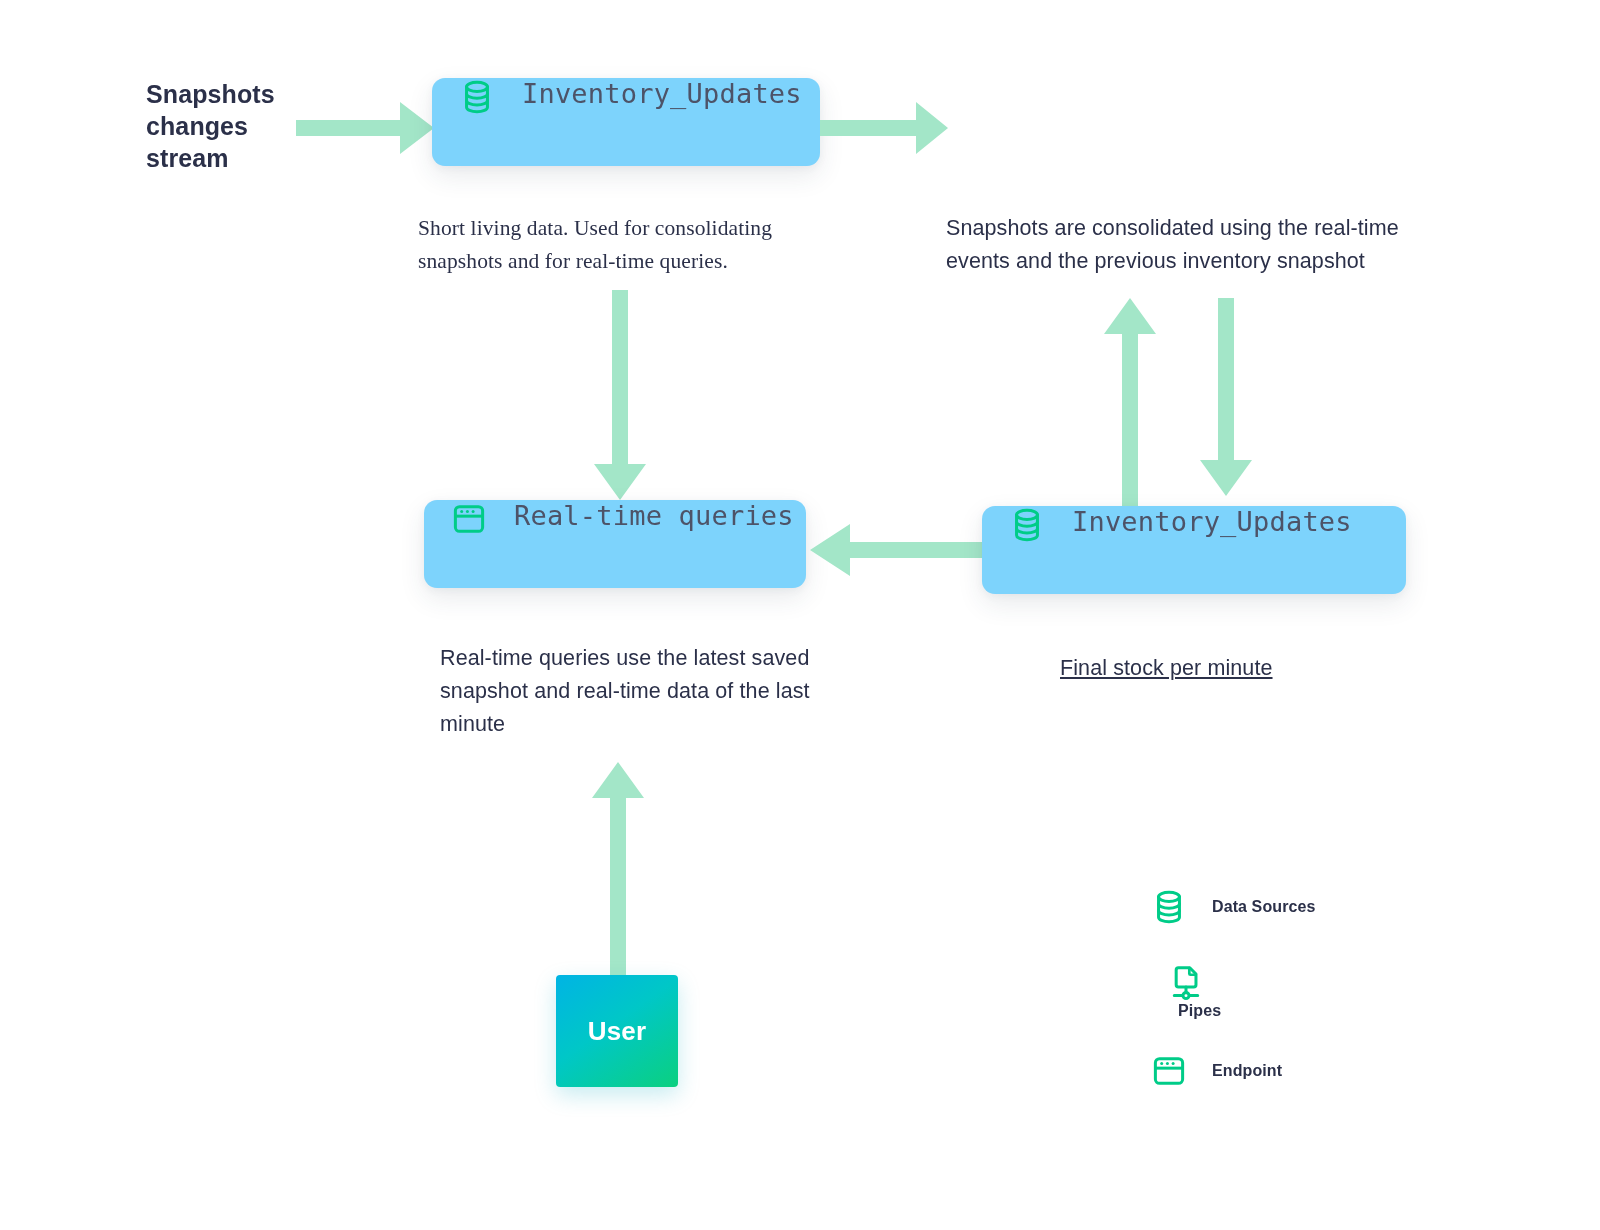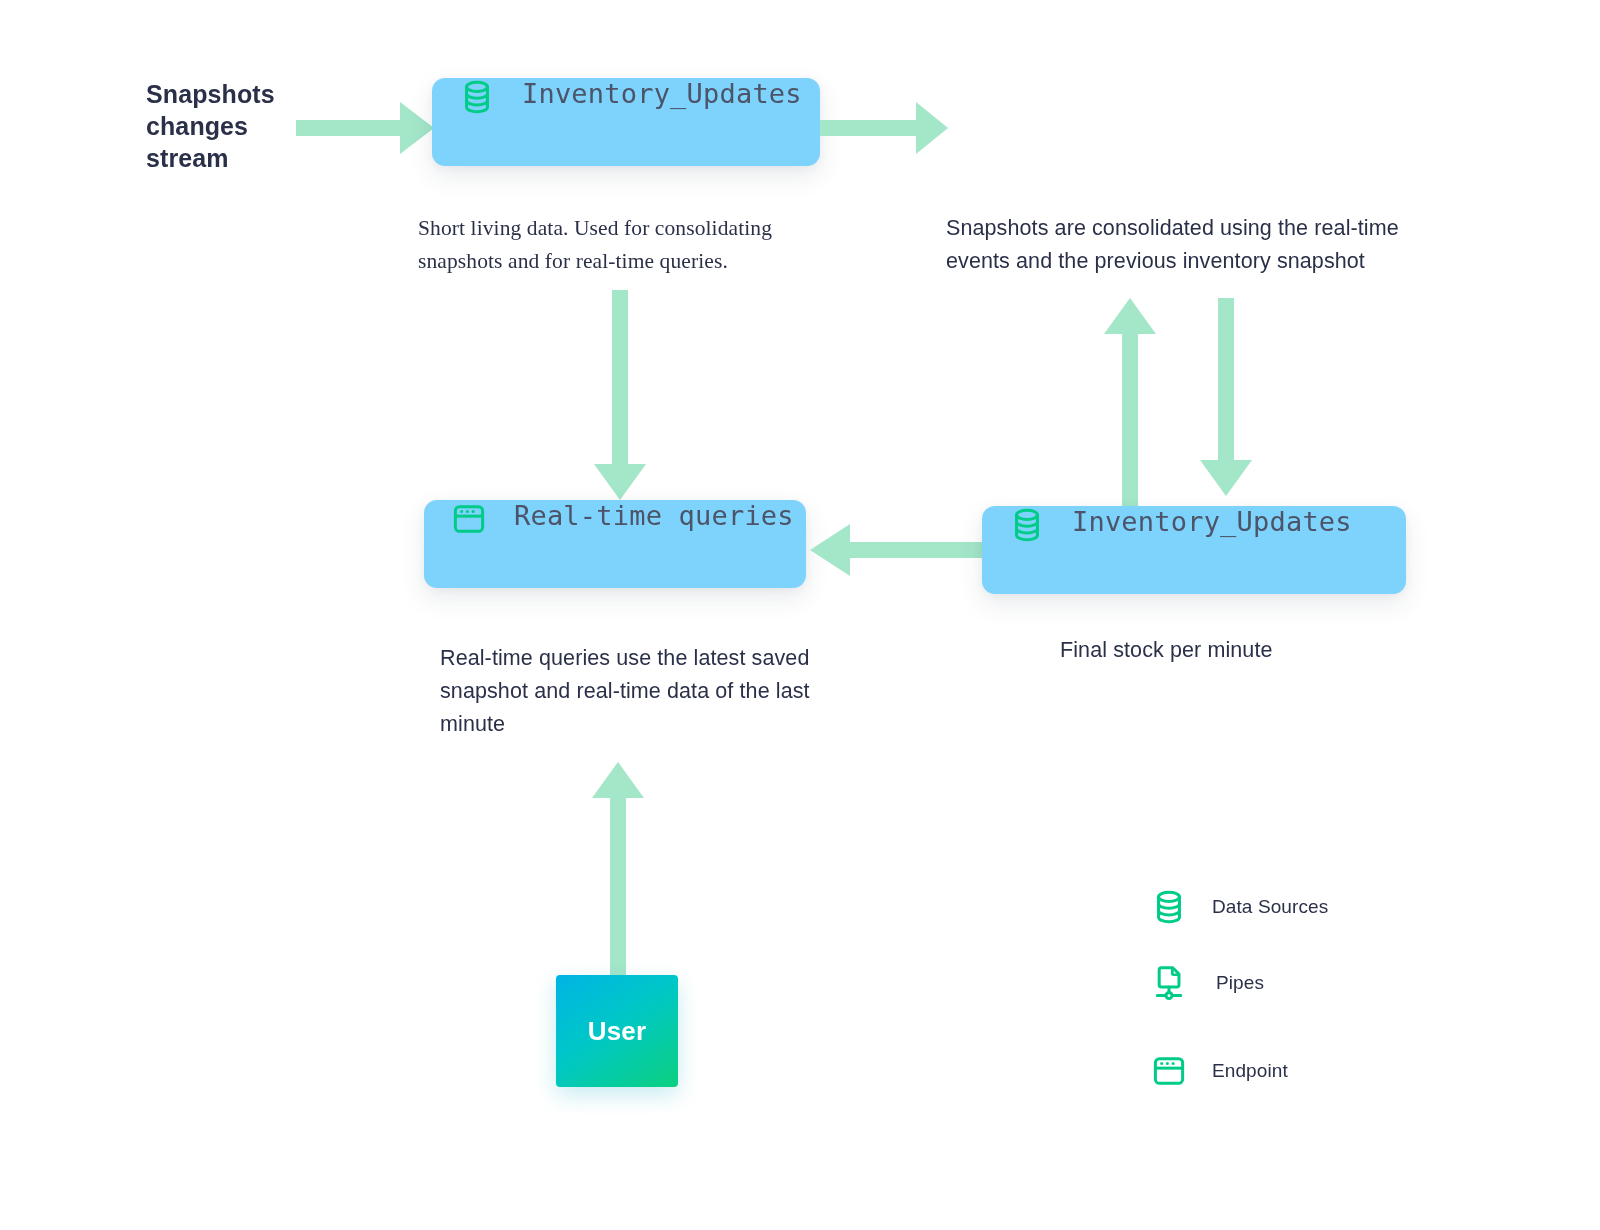--- a/index.html
+++ b/index.html
@@ -89,22 +89,22 @@
     position: absolute;
     display: flex;
     align-items: center;
   }
   .legend-icon {
     width: 38px;
     height: 38px;
     flex: 0 0 auto;
   }
   .legend-text {
-    font-size: 19px;
-    font-weight: normal;
+    font-size: 16px;
+    font-weight: bold;
     color: #2b3049;
     white-space: nowrap;
     letter-spacing: 0.1px;
   }
 </style>
 </head>
 <body>
 
 <div id="canvas">
 
@@ -181,21 +181,21 @@
   <div class="node" style="left:982px; top:506px; width:424px; height:88px;">
     <svg class="node-icon" viewBox="0 0 24 24" fill="none">
       <ellipse cx="12" cy="5.6" rx="6.6" ry="2.9" stroke="#00cc88" stroke-width="1.9"></ellipse>
       <path d="M5.4 5.6 V18.4 C5.4 20 8.35 21.3 12 21.3 C15.65 21.3 18.6 20 18.6 18.4 V5.6" stroke="#00cc88" stroke-width="1.9" stroke-linecap="round"></path>
       <path d="M5.4 9.9 C5.4 11.5 8.35 12.8 12 12.8 C15.65 12.8 18.6 11.5 18.6 9.9" stroke="#00cc88" stroke-width="1.9" stroke-linecap="round"></path>
       <path d="M5.4 14.2 C5.4 15.8 8.35 17.1 12 17.1 C15.65 17.1 18.6 15.8 18.6 14.2" stroke="#00cc88" stroke-width="1.9" stroke-linecap="round"></path>
     </svg>
     <span class="node-label">Inventory_Updates</span>
   </div>
 
-  <div class="caption" style="left:1060px; top:634px; width:360px;">Final stock per minute</div>
+  <div class="caption" style="left:1060px; top:652px; width:360px;text-decoration:underline;">Final stock per minute</div>
 
   <div class="arrow" style="left:590px; top:762px;">
     <svg width="56" height="214" viewBox="0 0 56 214">
       <path d="M20 214 L20 36 L2 36 L28 0 L54 36 L36 36 L36 214 Z" fill="#a3e6c8"></path>
     </svg>
   </div>
 
   <div class="user-box" style="left:556px; top:975px; width:122px; height:112px;">
     <span>User</span>
   </div>
@@ -205,21 +205,21 @@
     <div class="legend-row" style="left:0px; top:8px;">
       <svg class="legend-icon" viewBox="0 0 24 24" fill="none">
         <ellipse cx="12" cy="5.6" rx="6.6" ry="2.9" stroke="#00cc88" stroke-width="1.9"></ellipse>
         <path d="M5.4 5.6 V18.4 C5.4 20 8.35 21.3 12 21.3 C15.65 21.3 18.6 20 18.6 18.4 V5.6" stroke="#00cc88" stroke-width="1.9" stroke-linecap="round"></path>
         <path d="M5.4 9.9 C5.4 11.5 8.35 12.8 12 12.8 C15.65 12.8 18.6 11.5 18.6 9.9" stroke="#00cc88" stroke-width="1.9" stroke-linecap="round"></path>
         <path d="M5.4 14.2 C5.4 15.8 8.35 17.1 12 17.1 C15.65 17.1 18.6 15.8 18.6 14.2" stroke="#00cc88" stroke-width="1.9" stroke-linecap="round"></path>
       </svg>
       <span class="legend-text" style="margin-left:24px;">Data Sources</span>
     </div>
 
-    <div class="legend-row" style="left:0px; top:84px;">
+    <div class="legend-row" style="left:0px; top:84px;flex-direction:column;">
       <svg class="legend-icon" viewBox="0 0 24 24" fill="none">
         <path d="M7.2 2.4 H14.4 L18.3 6.3 V13.1 C18.3 13.9 17.7 14.5 16.9 14.5 H7.2 C6.4 14.5 5.8 13.9 5.8 13.1 V3.8 C5.8 3 6.4 2.4 7.2 2.4 Z" stroke="#00cc88" stroke-width="1.9" stroke-linejoin="round"></path>
         <path d="M14.1 2.6 V6.1 C14.1 6.5 14.4 6.8 14.8 6.8 H18.2" stroke="#00cc88" stroke-width="1.7" stroke-linejoin="round" stroke-linecap="round"></path>
         <path d="M12 14.5 V18.1" stroke="#00cc88" stroke-width="1.9" stroke-linecap="round"></path>
         <path d="M4.6 19.9 H9.6 M14.4 19.9 H19.4" stroke="#00cc88" stroke-width="1.9" stroke-linecap="round"></path>
         <circle cx="12" cy="19.9" r="1.9" stroke="#00cc88" stroke-width="1.9"></circle>
       </svg>
       <span class="legend-text" style="margin-left:28px;">Pipes</span>
     </div>
 

